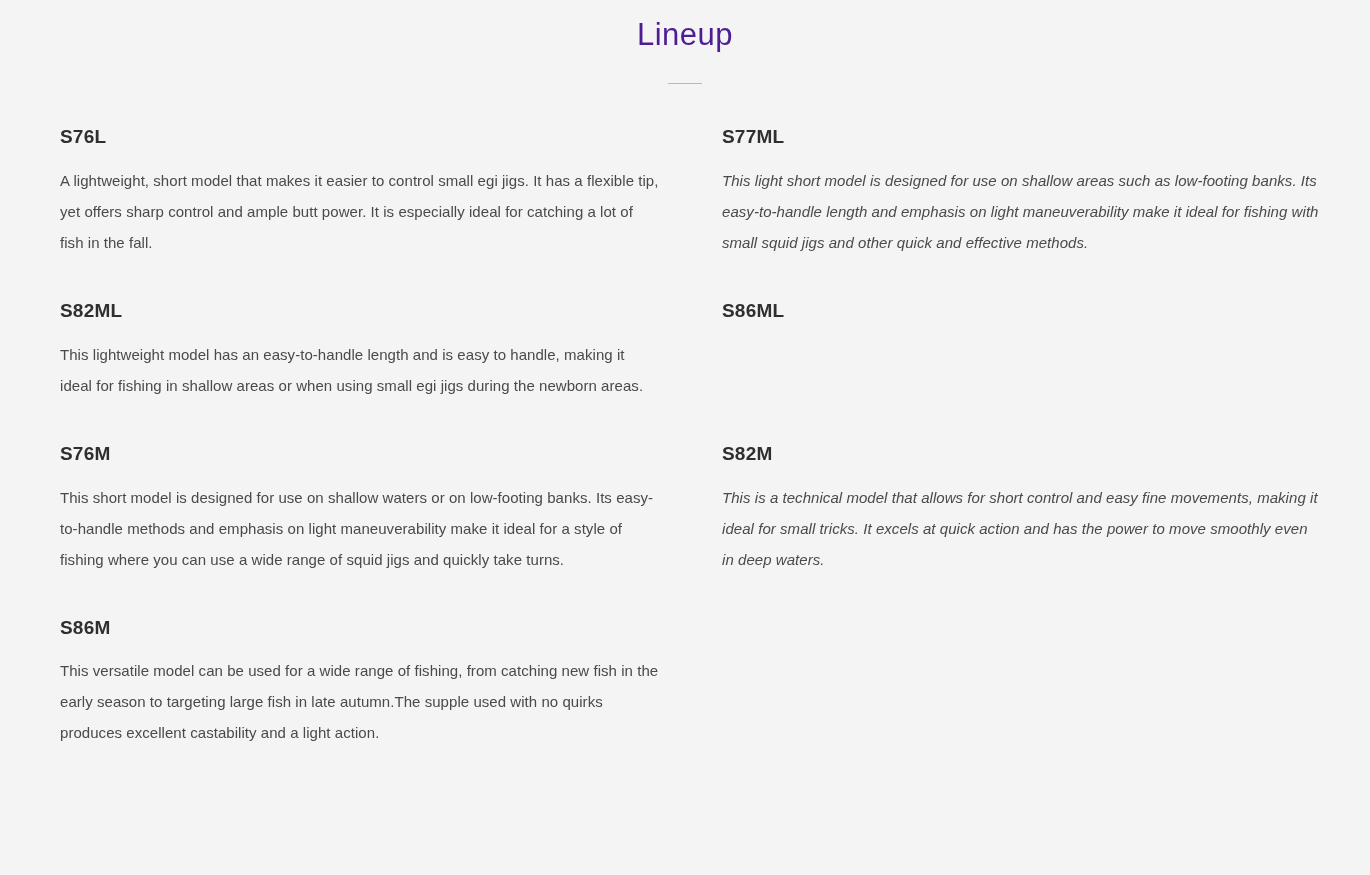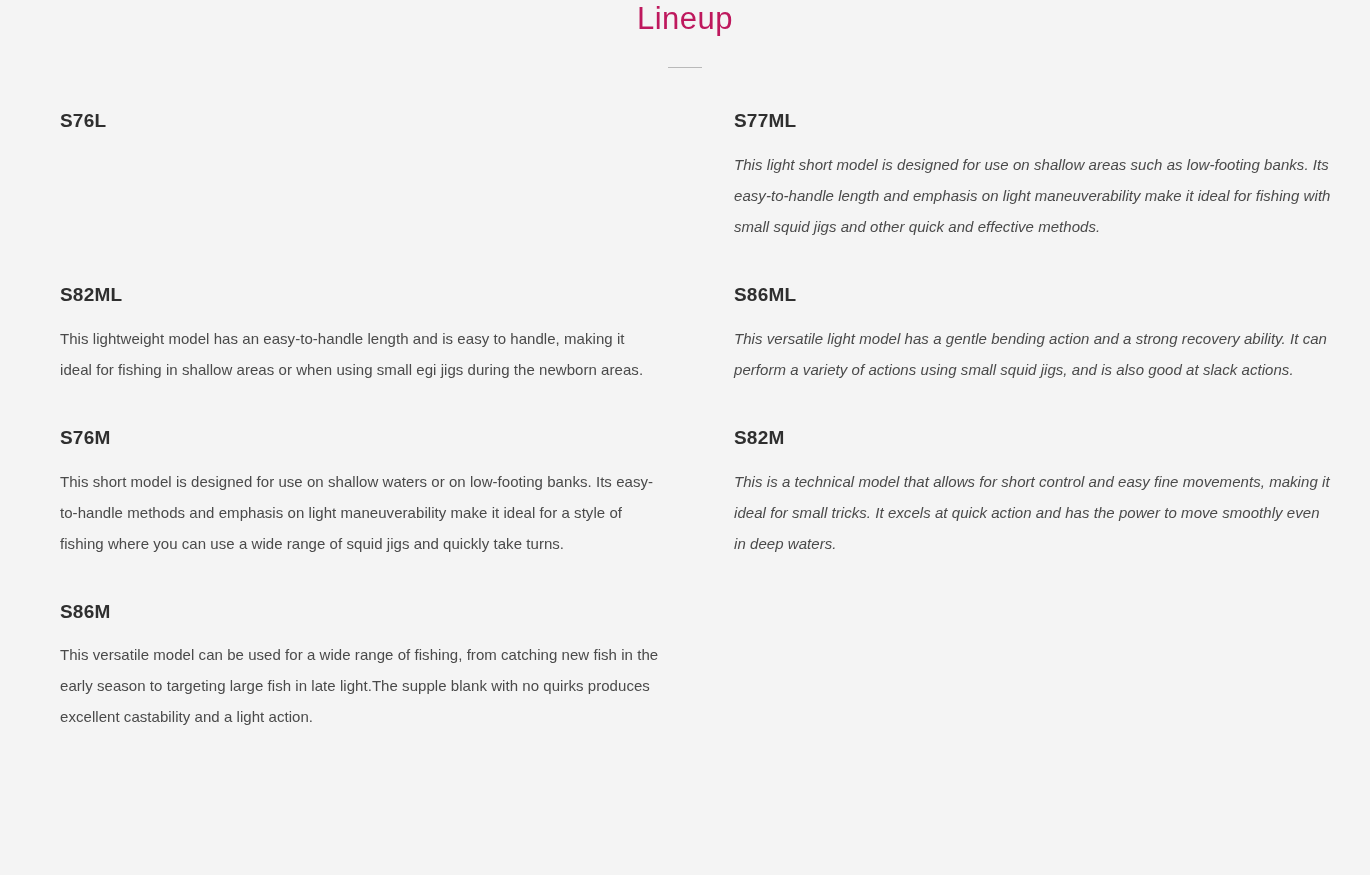--- a/index.html
+++ b/index.html
@@ -15,35 +15,35 @@
     width: 1370px;
     min-height: 875px;
     background: #f4f4f4;
     position: relative;
     overflow: hidden;
   }
   .section-title {
     text-align: center;
     font-size: 31px;
     font-weight: 400;
-    color: #be185d;
+    color: #4c1d95;
     letter-spacing: 0.5px;
-    margin: 0;
+    margin: 16px;
     line-height: 1.2;
   }
   .title-rule {
     width: 34px;
     height: 1px;
     background: #b9b9b9;
     margin: 30px auto 0 auto;
   }
   .lineup-grid {
     display: grid;
     grid-template-columns: 636px 636px;
-    column-gap: 38px;
+    column-gap: 26px;
     padding: 42px 0 0 60px;
     width: 1370px;
   }
   .model {
     margin-bottom: 42px;
     width: 600px;
   }
   .model-name {
     font-size: 19px;
     font-weight: 700;
@@ -69,48 +69,48 @@
 
 <div class="page">
 
   <h2 class="section-title">Lineup</h2>
   <div class="title-rule"></div>
 
   <div class="lineup-grid">
 
     <div class="model col-left">
       <h3 class="model-name">S76L</h3>
+      <p class="model-desc">A lightweight, short model that makes it easier to control small egi jigs. It has a flexible tip, yet offers sharp control and ample butt power. It is especially ideal for catching a lot of fish in the fall.</p>
     </div>
 
     <div class="model col-right">
       <h3 class="model-name">S77ML</h3>
       <p class="model-desc">This light short model is designed for use on shallow areas such as low-footing banks. Its easy-to-handle length and emphasis on light maneuverability make it ideal for fishing with small squid jigs and other quick and effective methods.</p>
     </div>
 
     <div class="model col-left">
       <h3 class="model-name">S82ML</h3>
       <p class="model-desc">This lightweight model has an easy-to-handle length and is easy to handle, making it ideal for fishing in shallow areas or when using small egi jigs during the newborn areas.</p>
     </div>
 
     <div class="model col-right">
       <h3 class="model-name">S86ML</h3>
-      <p class="model-desc">This versatile light model has a gentle bending action and a strong recovery ability. It can perform a variety of actions using small squid jigs, and is also good at slack actions.</p>
     </div>
 
     <div class="model col-left">
       <h3 class="model-name">S76M</h3>
       <p class="model-desc">This short model is designed for use on shallow waters or on low-footing banks. Its easy-to-handle methods and emphasis on light maneuverability make it ideal for a style of fishing where you can use a wide range of squid jigs and quickly take turns.</p>
     </div>
 
     <div class="model col-right">
       <h3 class="model-name">S82M</h3>
       <p class="model-desc">This is a technical model that allows for short control and easy fine movements, making it ideal for small tricks. It excels at quick action and has the power to move smoothly even in deep waters.</p>
     </div>
 
     <div class="model col-left">
       <h3 class="model-name">S86M</h3>
-      <p class="model-desc">This versatile model can be used for a wide range of fishing, from catching new fish in the early season to targeting large fish in late light.The supple blank with no quirks produces excellent castability and a light action.</p>
+      <p class="model-desc">This versatile model can be used for a wide range of fishing, from catching new fish in the early season to targeting large fish in late autumn.The supple used with no quirks produces excellent castability and a light action.</p>
     </div>
 
     <div class="spacer-cell"></div>
 
   </div>
 </div>
 
 </body></html>

